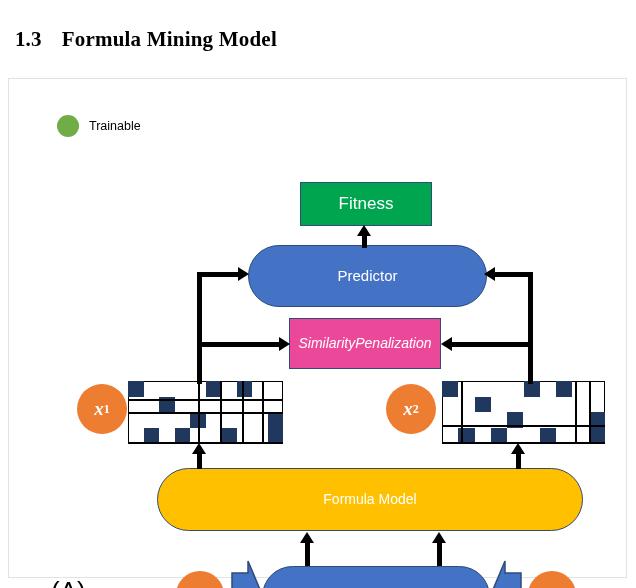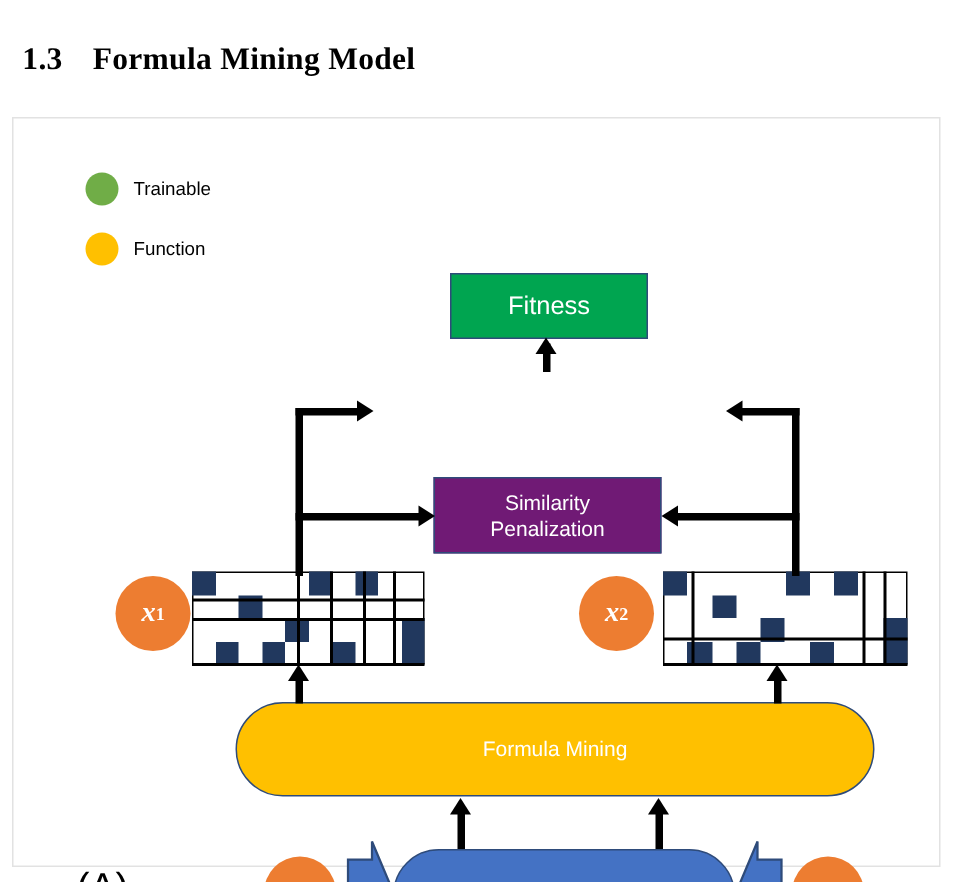--- a/index.html
+++ b/index.html
@@ -164,35 +164,32 @@
   <span class="num">1.3</span><span>Formula Mining Model</span>
 </div>
 
 <div id="figure-frame">
 
   <div id="legend">
     <div class="legend-row">
       <span class="legend-dot" style="background:#70AD47"></span>
       <span class="legend-label">Trainable</span>
     </div>
-    <div class="legend-row">
-      <span class="legend-dot" style="background:#FFC000"></span>
-      <span class="legend-label">Function</span>
-    </div>
   </div>
 
   <div id="node-fitness" class="node rect" style="background:#00A550">Fitness</div>
 
-
-  <div id="node-similarity" class="node rect" style="background:#701a75; flex-direction:column;">
+  <div id="node-predictor" class="node pill" style="background:#4472C4">Predictor</div>
+
+  <div id="node-similarity" class="node rect" style="background:#ec4899; flex-direction:row;font-style:italic;">
     <span>Similarity</span>
     <span>Penalization</span>
   </div>
 
-  <div id="node-formula" class="node pill" style="background:#FFC000">Formula Mining</div>
+  <div id="node-formula" class="node pill" style="background:#FFC000">Formula Model</div>
 
   <div id="node-generator" class="node pill" style="background:#4472C4">Generator</div>
 
   <div id="circle-x1" class="orange-circle" style="background:#ED7D31">
     <span>x</span>
       <sub>1</sub>
   </div>
   <div id="circle-x2" class="orange-circle" style="background:#ED7D31">
     <span>x</span>
       <sub>2</sub>

